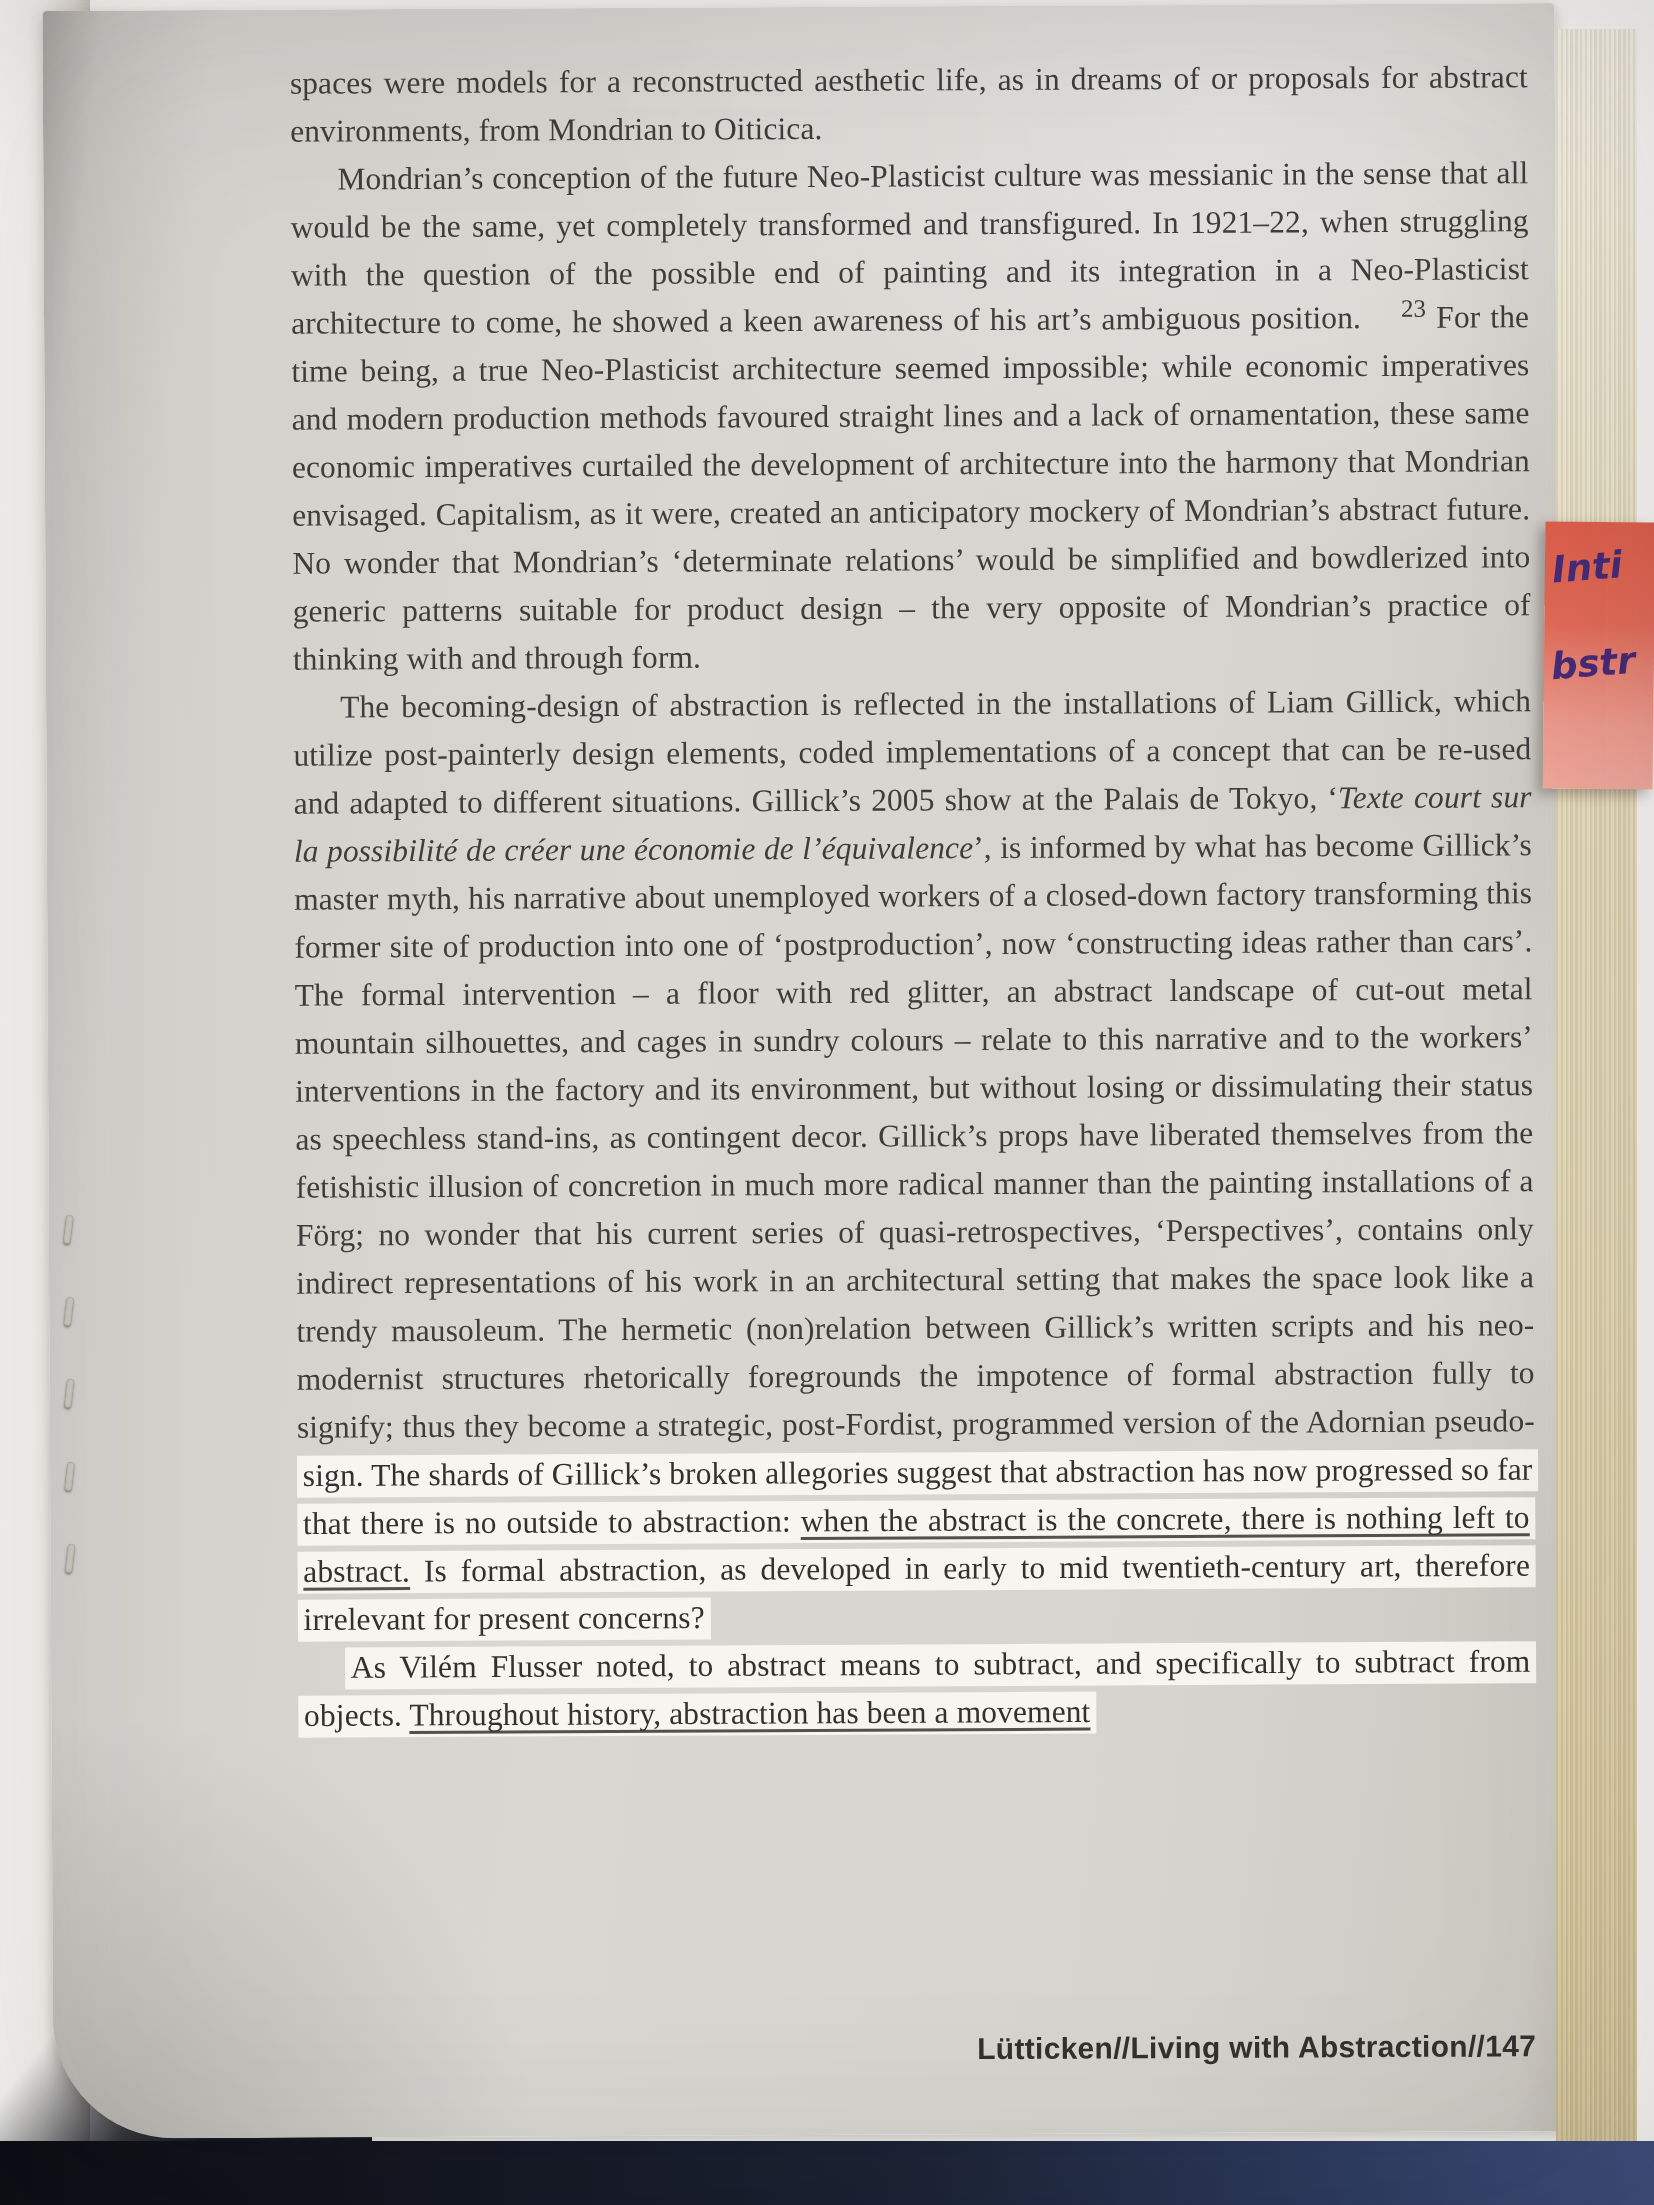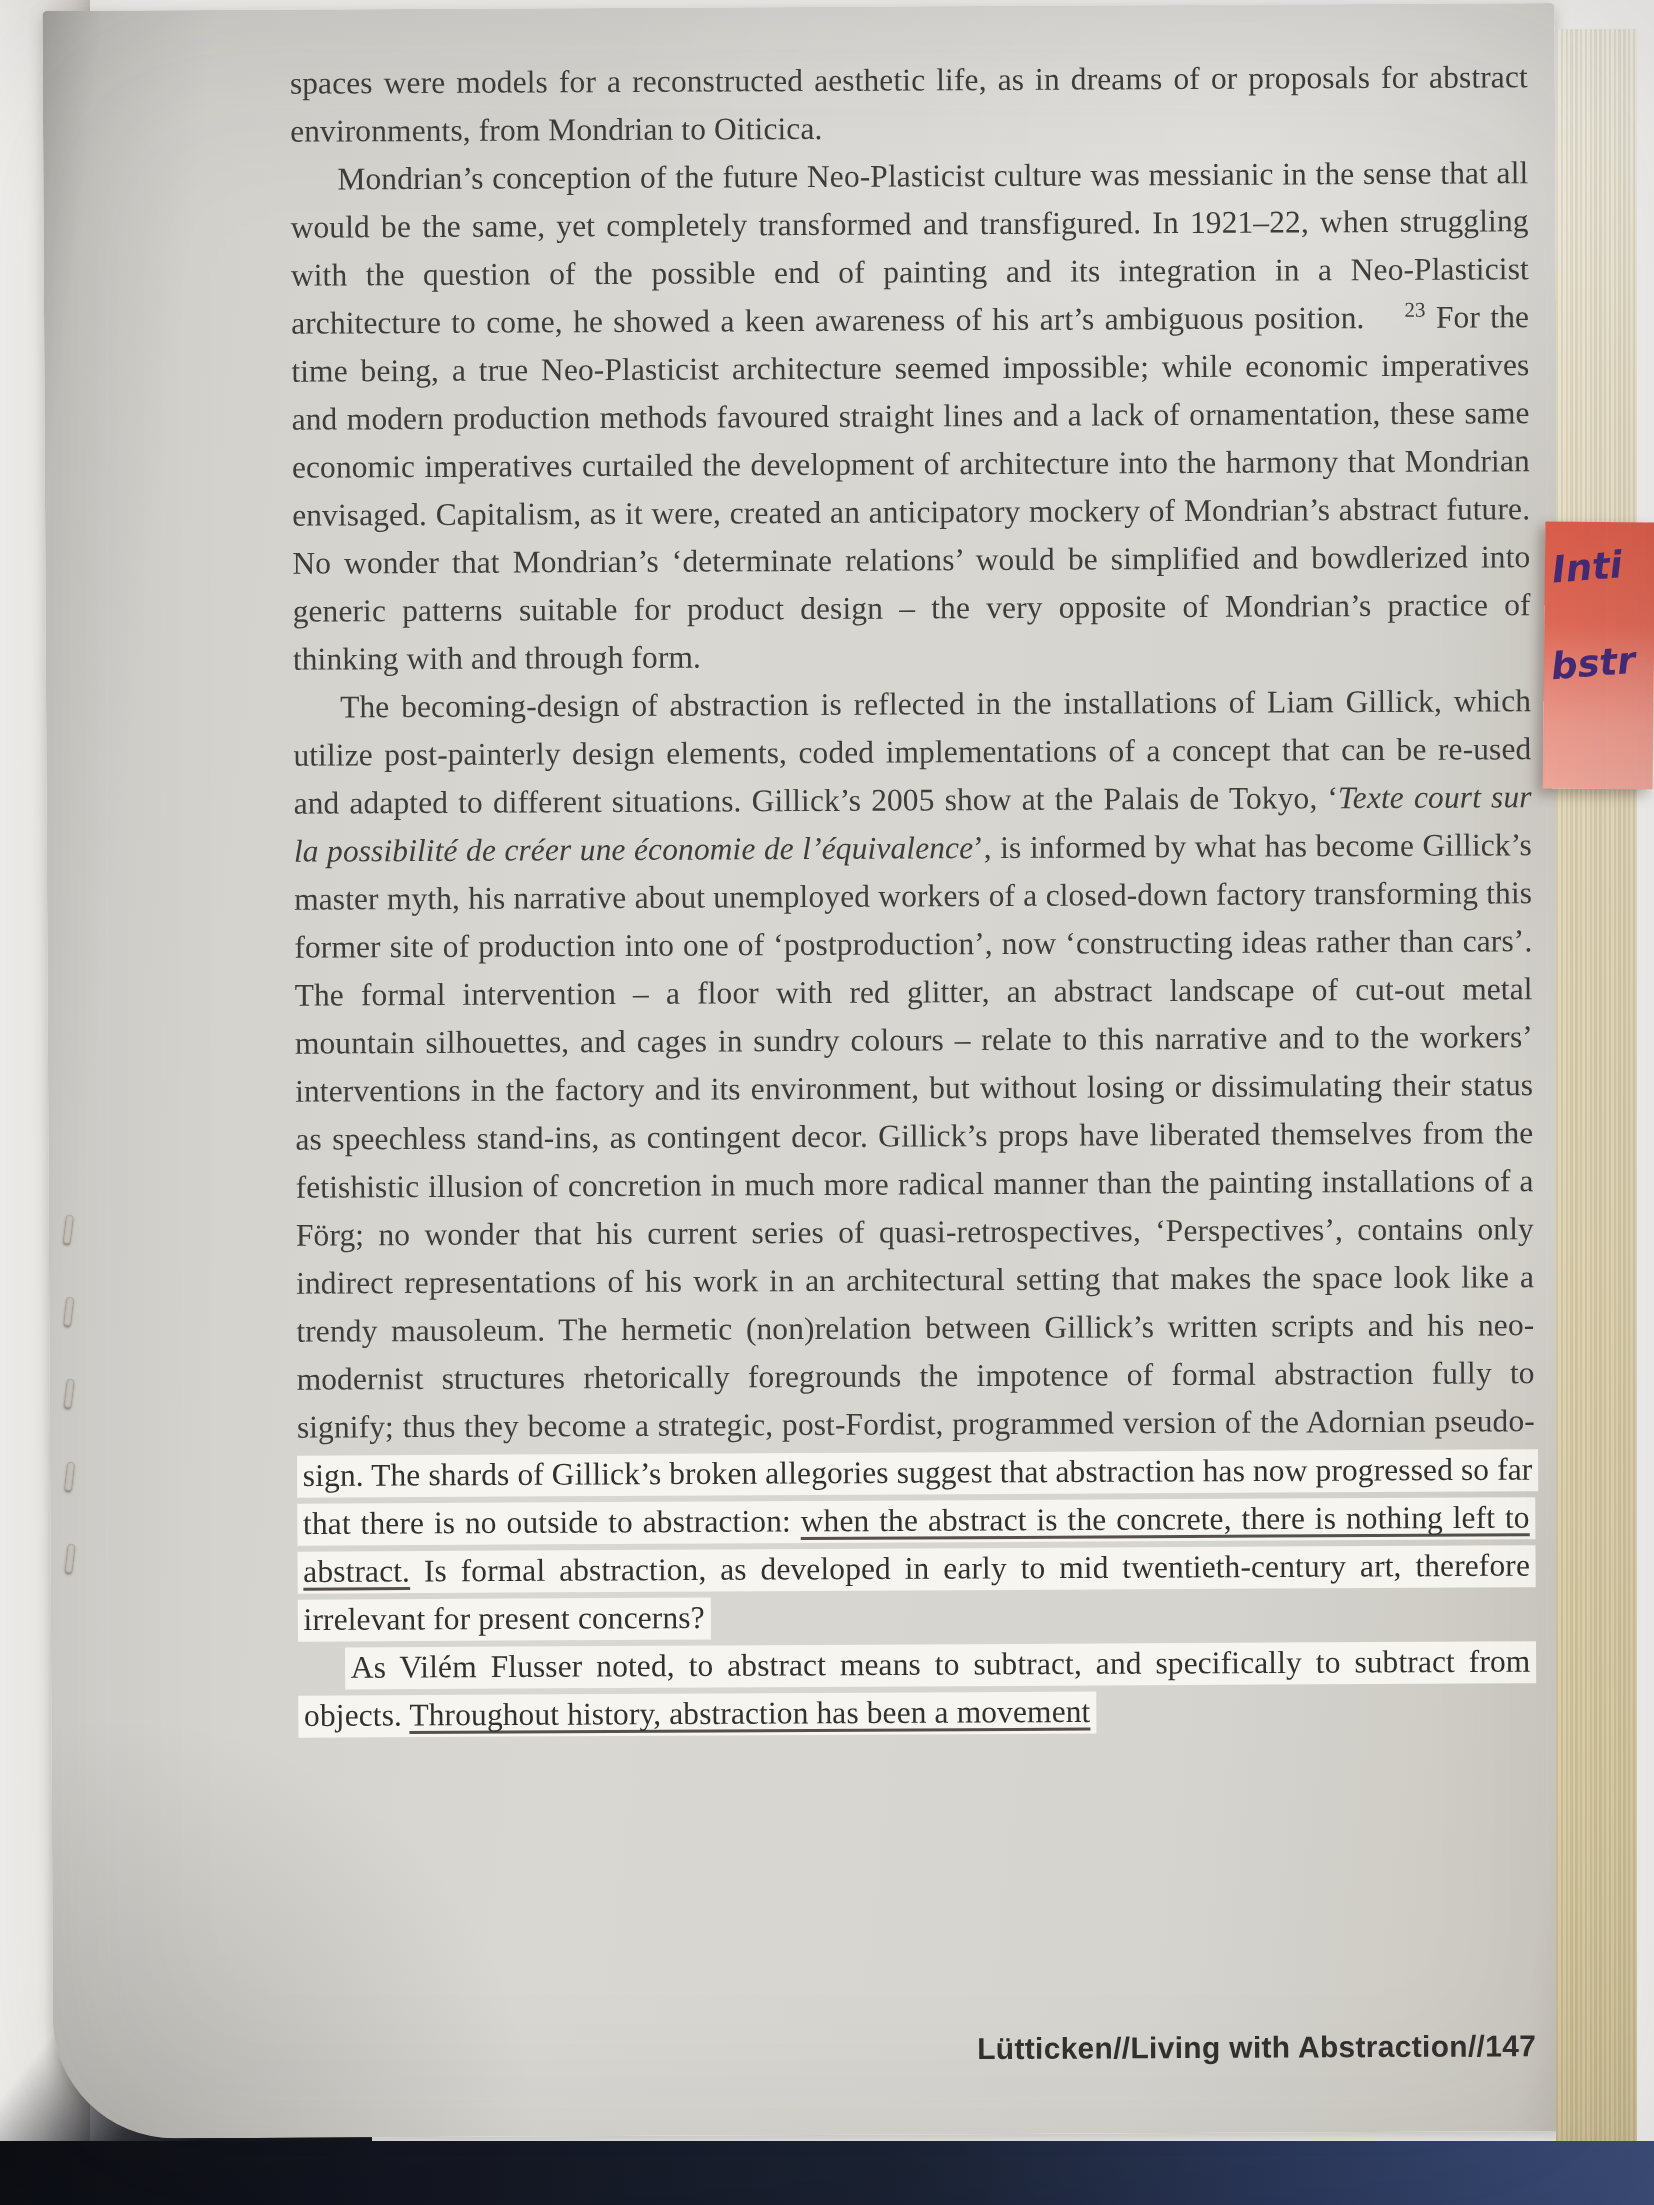--- a/index.html
+++ b/index.html
@@ -44,21 +44,21 @@
   }
 
   
   .textblock {
     position:absolute; left:247px; top:50px; width:1238px;
     font-size:31.5px; line-height:48px; letter-spacing:0.1px;
     color:#3e3d3c; text-align:justify;
   }
   .para { text-indent:47px; }
   .para.noindent { text-indent:0; }
-  .fn { font-size:21px; vertical-align:super; line-height:0;margin-left:40px; }
+  .fn { font-size:25px; vertical-align:super; line-height:0;margin-left:40px; }
   em { font-style:italic; }
 
   
   .hl {
     background:#f6f5f0; color:#333130;
     -webkit-box-decoration-break:clone; box-decoration-break:clone;
     padding:2.4px 5.7px 4.8px 5.7px;
   }
   
   .pen-ul {

